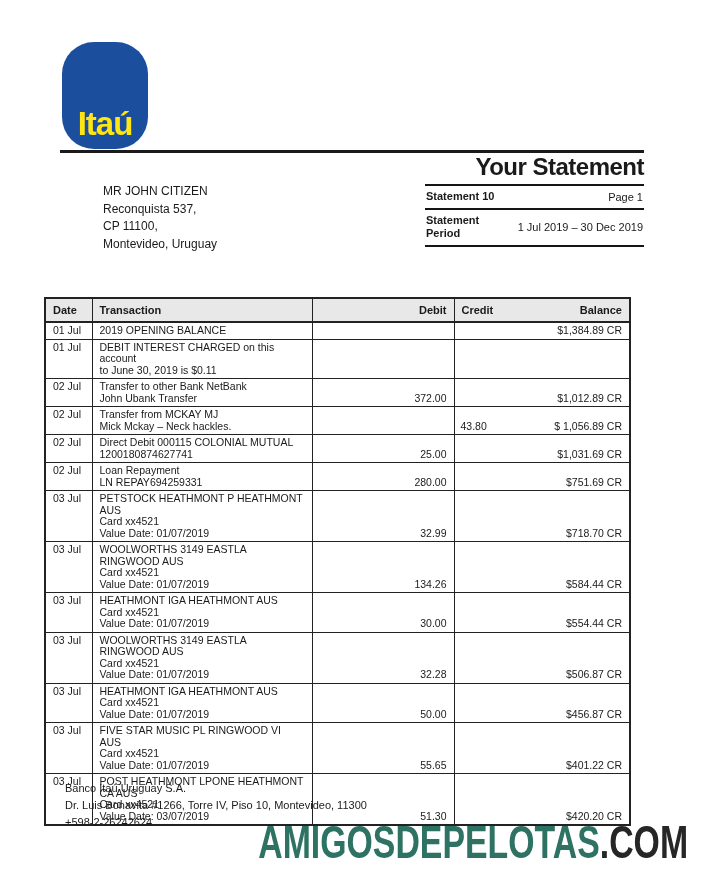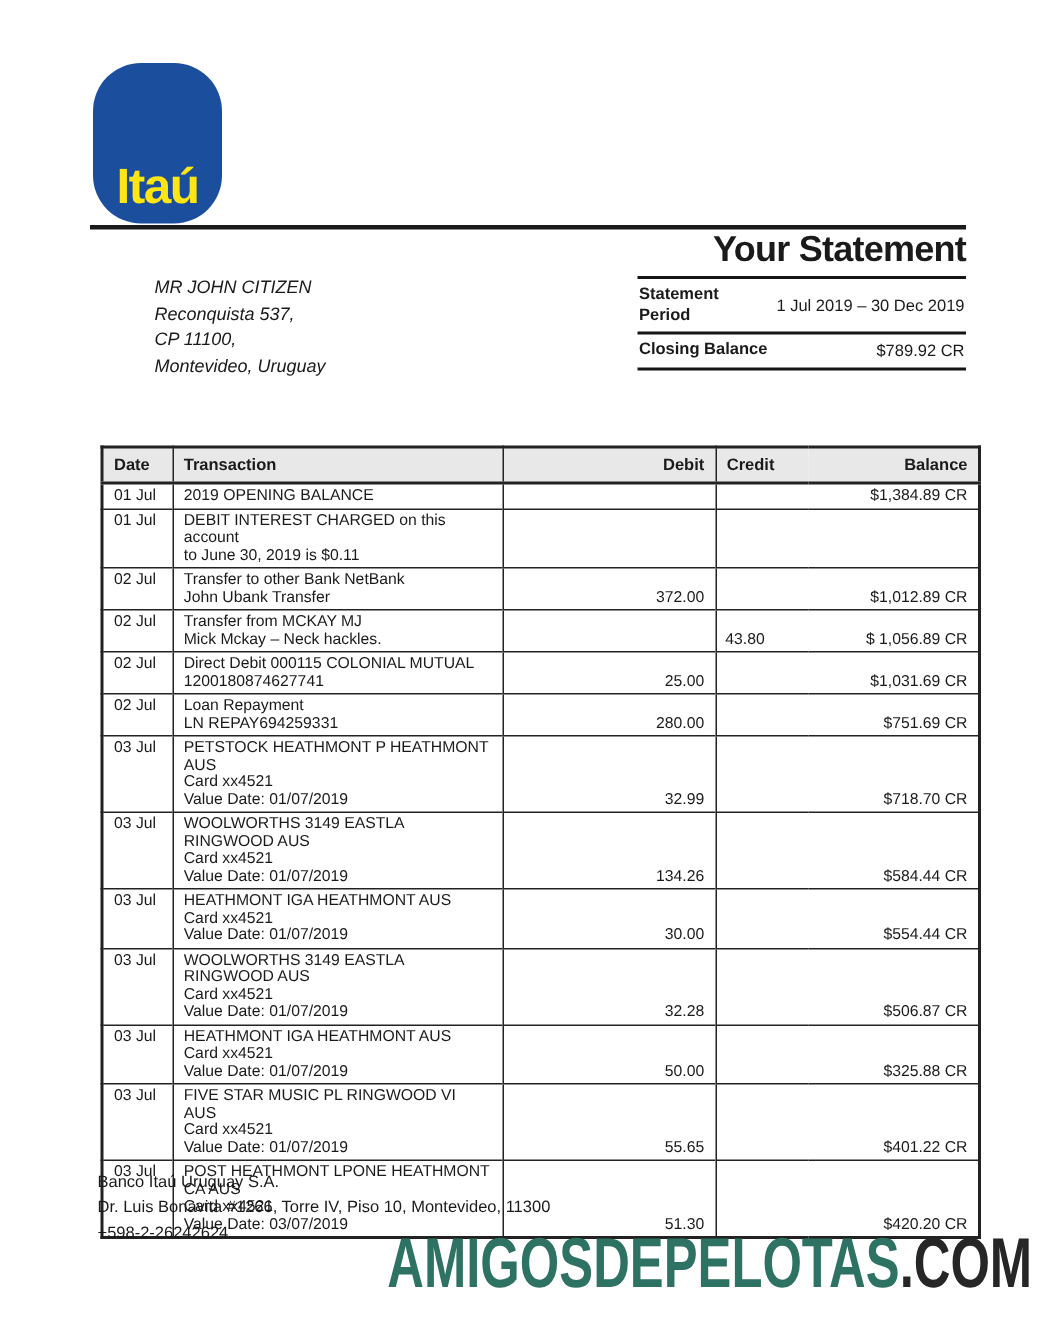--- a/index.html
+++ b/index.html
@@ -39,21 +39,20 @@
     background: #1a1a1a;
   }
 
   
   .recipient {
     position: absolute;
     left: 103px; top: 183px;
     font-size: 12px;
     line-height: 17.5px;
     white-space: pre-line;
-    font-style: italic;
   }
 
   
   .stmt-head {
     position: absolute;
     left: 425px; top: 153px;
     width: 219px;
   }
   .stmt-title {
     text-align: right;
@@ -79,21 +78,21 @@
   }
   .info-value {
     font-size: 11px;
     text-align: right;
     white-space: nowrap;
   }
 
   
   .tx-table {
     position: absolute;
-    left: 67px; top: 297px;
+    left: 44px; top: 297px;
     width: 585px;
     border-collapse: collapse;
     table-layout: fixed;
     border: 2px solid #222222;
   }
   .tx-table th {
     background: #e8e8e8;
     font-size: 11px;
     font-weight: bold;
     text-align: left;
@@ -152,27 +151,27 @@
 
   <div class="recipient">MR JOHN CITIZEN
 Reconquista 537,
 CP 11100,
 Montevideo, Uruguay</div>
 
   <div class="stmt-head">
     <div class="stmt-title">Your Statement</div>
     <div class="info-table">
         <div class="info-row">
+          <span class="info-label">Statement 10</span>
+          <span class="info-value">Page 1</span>
+        </div>
+        <div class="info-row">
           <span class="info-label">Statement
 Period</span>
           <span class="info-value">1 Jul 2019 – 30 Dec 2019</span>
-        </div>
-        <div class="info-row">
-          <span class="info-label">Closing Balance</span>
-          <span class="info-value">$789.92 CR</span>
         </div>
       </div>
   </div>
 
   <table class="tx-table">
     <colgroup>
       <col style="width:47px">
       <col style="width:220px">
       <col style="width:142px">
       <col style="width:62px">
@@ -271,21 +270,21 @@
           <td class="col-credit"></td>
           <td class="col-balance">$506.87 CR</td>
         </tr>
         <tr>
           <td class="col-date">03 Jul</td>
           <td class="col-transaction">HEATHMONT IGA HEATHMONT AUS
 Card xx4521
 Value Date: 01/07/2019</td>
           <td class="col-debit">50.00</td>
           <td class="col-credit"></td>
-          <td class="col-balance">$325.88 CR</td>
+          <td class="col-balance">$456.87 CR</td>
         </tr>
         <tr>
           <td class="col-date">03 Jul</td>
           <td class="col-transaction">FIVE STAR MUSIC PL RINGWOOD VI AUS
 Card xx4521
 Value Date: 01/07/2019</td>
           <td class="col-debit">55.65</td>
           <td class="col-credit"></td>
           <td class="col-balance">$401.22 CR</td>
         </tr>

